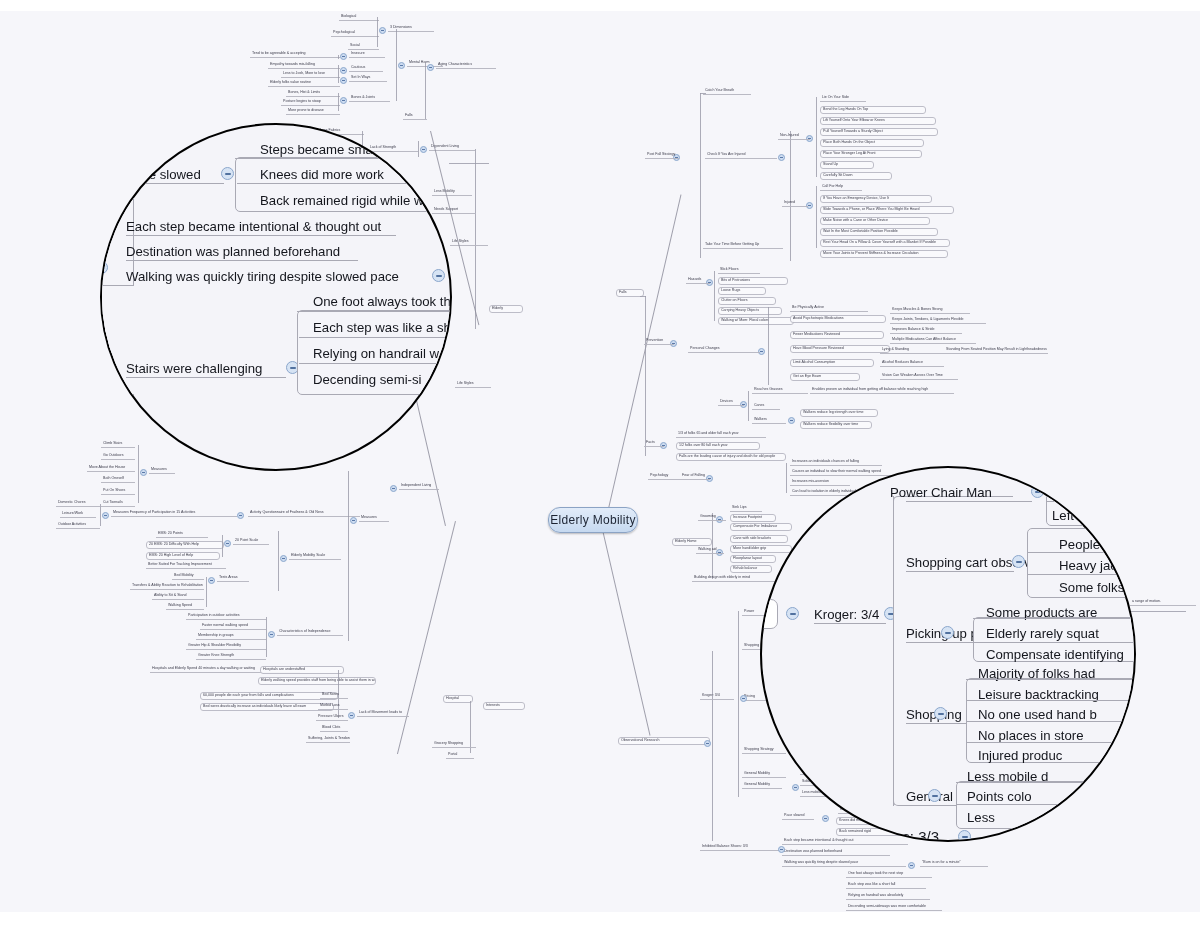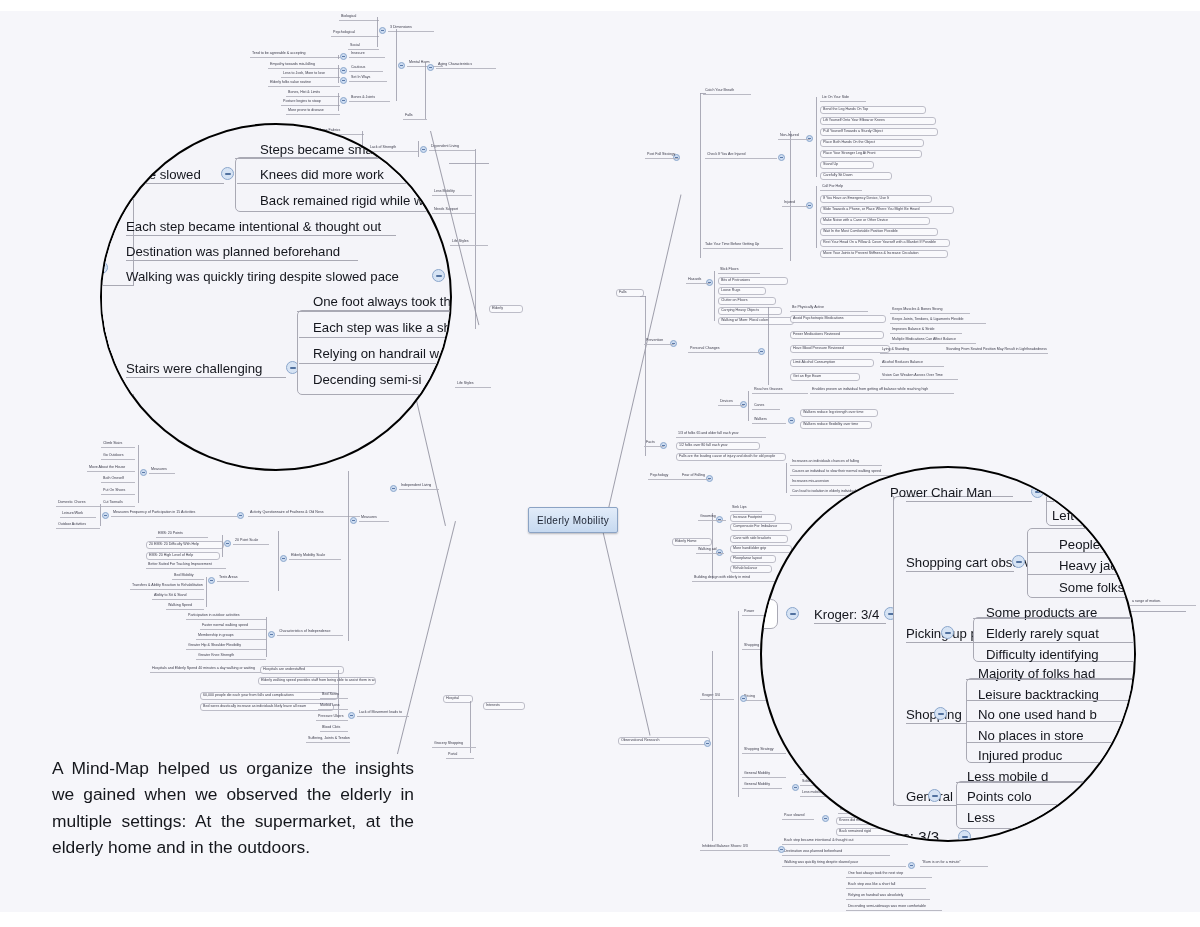--- a/index.html
+++ b/index.html
@@ -39,26 +39,26 @@
   .bgline.v{width:1px;}
   .bgtoggle{
     position:absolute;width:5px;height:5px;border-radius:50%;
     background:#cddcf0;border:1px solid #8ba6cb;filter:blur(.3px);
   }
   .bgtoggle:after{
     content:"";position:absolute;left:1px;top:2px;width:3px;height:1px;background:#5b79a8;
   }
   
   #center-node{
-    position:absolute;left:528px;top:496px;width:88px;height:24px;
+    position:absolute;left:548px;top:496px;width:88px;height:24px;
     background:linear-gradient(#e2ecf9,#c6d9f0);
-    border:1px solid #8ba3c4;border-radius:2px;
+    border:1px solid #8ba3c4;border-radius:12px;
     box-shadow:0 1px 2px rgba(0,0,0,.25);
     display:flex;align-items:center;justify-content:center;
-    font-size:10px;color:#1c2433;letter-spacing:.3px;
+    font-size:12px;color:#1c2433;letter-spacing:.3px;
     filter:blur(.25px);
   }
   .spine{position:absolute;background:#8f8f9d;opacity:.85;filter:blur(.3px);}
   
   .mag{
     position:absolute;border-radius:50%;
     background:#f4f4f9;
     border:2px solid #000;
     overflow:hidden;
     box-sizing:border-box;
@@ -465,21 +465,21 @@
         <div class="mnode" style="left:297px;top:113px;">Some folks</div>
 
         <div class="mnode" style="left:144px;top:159px;">Picking up products</div>
         <div class="mtoggle" style="left:179px;top:158px;left:179px;"></div>
         <div class="mrule" style="left:144px;top:174px;width:120px;"></div>
         <div class="mbox" style="left:211px;top:149px;width:180px;height:45px;"></div>
         <div class="mnode" style="left:224px;top:138px;">Some products are</div>
         <div class="mrule" style="left:211px;top:150px;width:180px;"></div>
         <div class="mnode" style="left:224px;top:159px;">Elderly rarely squat</div>
         <div class="mrule" style="left:211px;top:174px;width:180px;"></div>
-        <div class="mnode" style="left:224px;top:180px;">Difficulty identifying</div>
+        <div class="mnode" style="left:224px;top:180px;">Compensate identifying</div>
 
         <div class="mnode" style="left:144px;top:240px;">Shopping Strategy</div>
         <div class="mtoggle" style="left:172px;top:239px;left:172px;"></div>
         <div class="mrule" style="left:144px;top:255px;width:112px;"></div>
         <div class="mbox" style="left:204px;top:210px;width:190px;height:85px;"></div>
         <div class="mnode" style="left:216px;top:199px;">Majority of folks had</div>
         <div class="mrule" style="left:204px;top:211px;width:190px;"></div>
         <div class="mnode" style="left:216px;top:220px;">Leisure backtracking</div>
         <div class="mrule" style="left:204px;top:232px;width:190px;"></div>
         <div class="mnode" style="left:216px;top:240px;">No one used hand b</div>
@@ -497,18 +497,15 @@
         <div class="mnode" style="left:205px;top:322px;">Points colo</div>
         <div class="mrule" style="left:194px;top:336px;width:160px;"></div>
         <div class="mnode" style="left:205px;top:343px;">Less</div>
 
         <div class="mnode" style="left:132px;top:361px;font-size:15px;">es: 3/3</div>
         <div class="mtoggle" style="left:196px;top:362px;"></div>
         <div class="mrule" style="left:60px;top:368px;width:70px;"></div>
       </div>
     </div>
 
-    <div id="caption">
-      <p>A Mind-Map helped us organize the insights we gained when we observed the elderly in multiple settings: At the supermarket, at the elderly home and in the outdoors.</p>
-    </div>
 
   </div>
 </div>
 
 </body></html>

